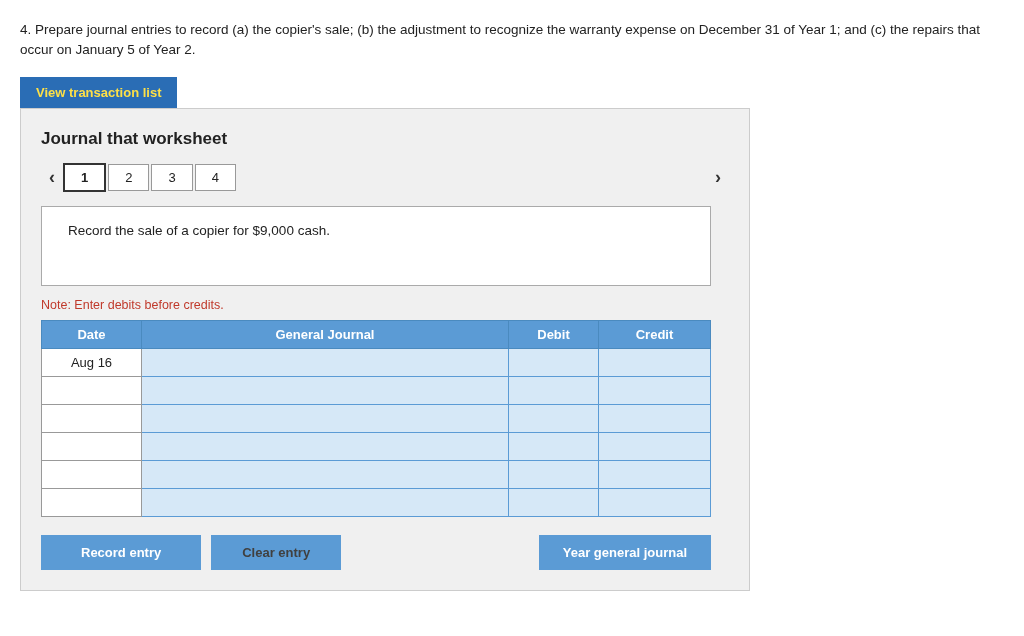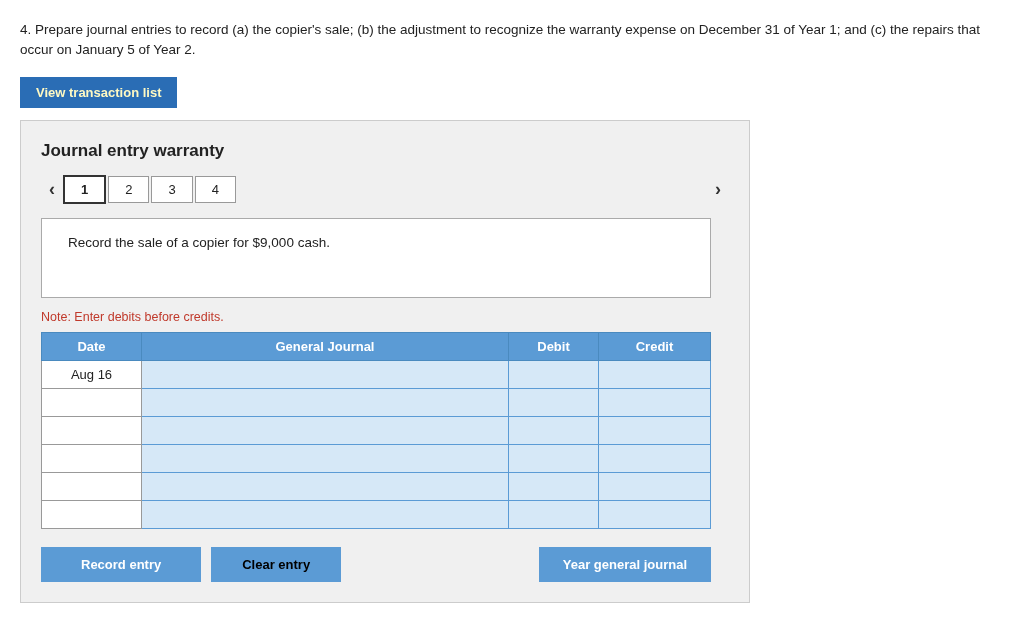--- a/index.html
+++ b/index.html
@@ -11,26 +11,25 @@
       padding: 20px;
     }
     .question-text {
       font-size: 13.5px;
       line-height: 1.5;
       margin-bottom: 16px;
       max-width: 1000px;
     }
     .view-transaction-btn {
       background: #2a6db5;
-      color: #fef9c3;
+      color: #fde047;
       border: none;
       padding: 8px 16px;
       font-size: 13px;
       cursor: pointer;
-      margin-bottom: 12px;
       font-weight: bold;
     }
     .worksheet-container {
       background: #f0f0f0;
       border: 1px solid #ccc;
       padding: 20px;
       max-width: 730px;
     }
     .worksheet-title {
       font-size: 17px;
@@ -134,21 +133,21 @@
       color: #fff;
       border: none;
       padding: 10px 40px;
       font-size: 13px;
       font-weight: bold;
       cursor: pointer;
       min-width: 130px;
     }
     .btn-clear {
       background: #5b9bd5;
-      color: #000000;
+      color: #404040;
       border: none;
       padding: 10px 24px;
       font-size: 13px;
       font-weight: bold;
       cursor: pointer;
       min-width: 130px;
     }
     .btn-view {
       background: #5b9bd5;
       color: #fff;
@@ -167,21 +166,21 @@
 </head>
 <body>
 
 
 
 <p class="question-text">4. Prepare journal entries to record (a) the copier's sale; (b) the adjustment to recognize the warranty expense on December 31 of Year 1; and (c) the repairs that occur on January 5 of Year 2.</p>
 
 <button class="view-transaction-btn">View transaction list</button>
 
 <div class="worksheet-container">
-  <div class="worksheet-title">Journal entry warranty</div>
+  <div class="worksheet-title">Journal that worksheet</div>
 
   <div class="tab-nav">
     <button class="nav-arrow">‹</button>
     <div class="tab-item active">1</div>
     <div class="tab-item">2</div>
     <div class="tab-item">3</div>
     <div class="tab-item">4</div>
     <button class="nav-arrow right-arrow-btn">›</button>
   </div>
 

